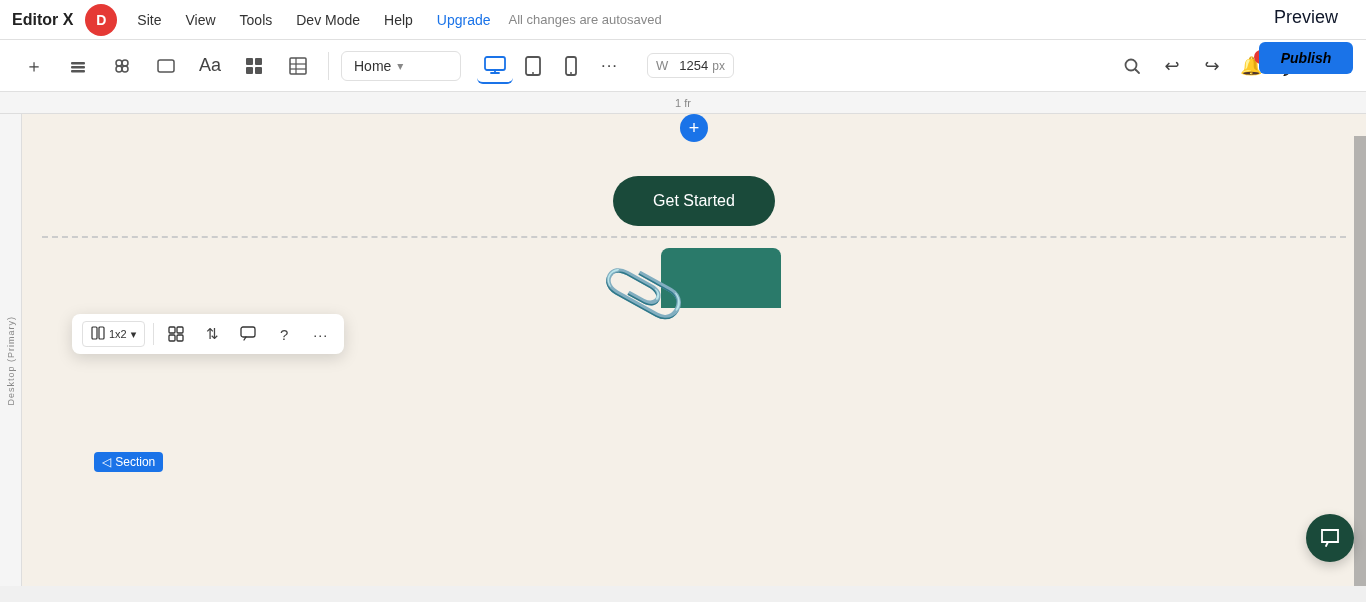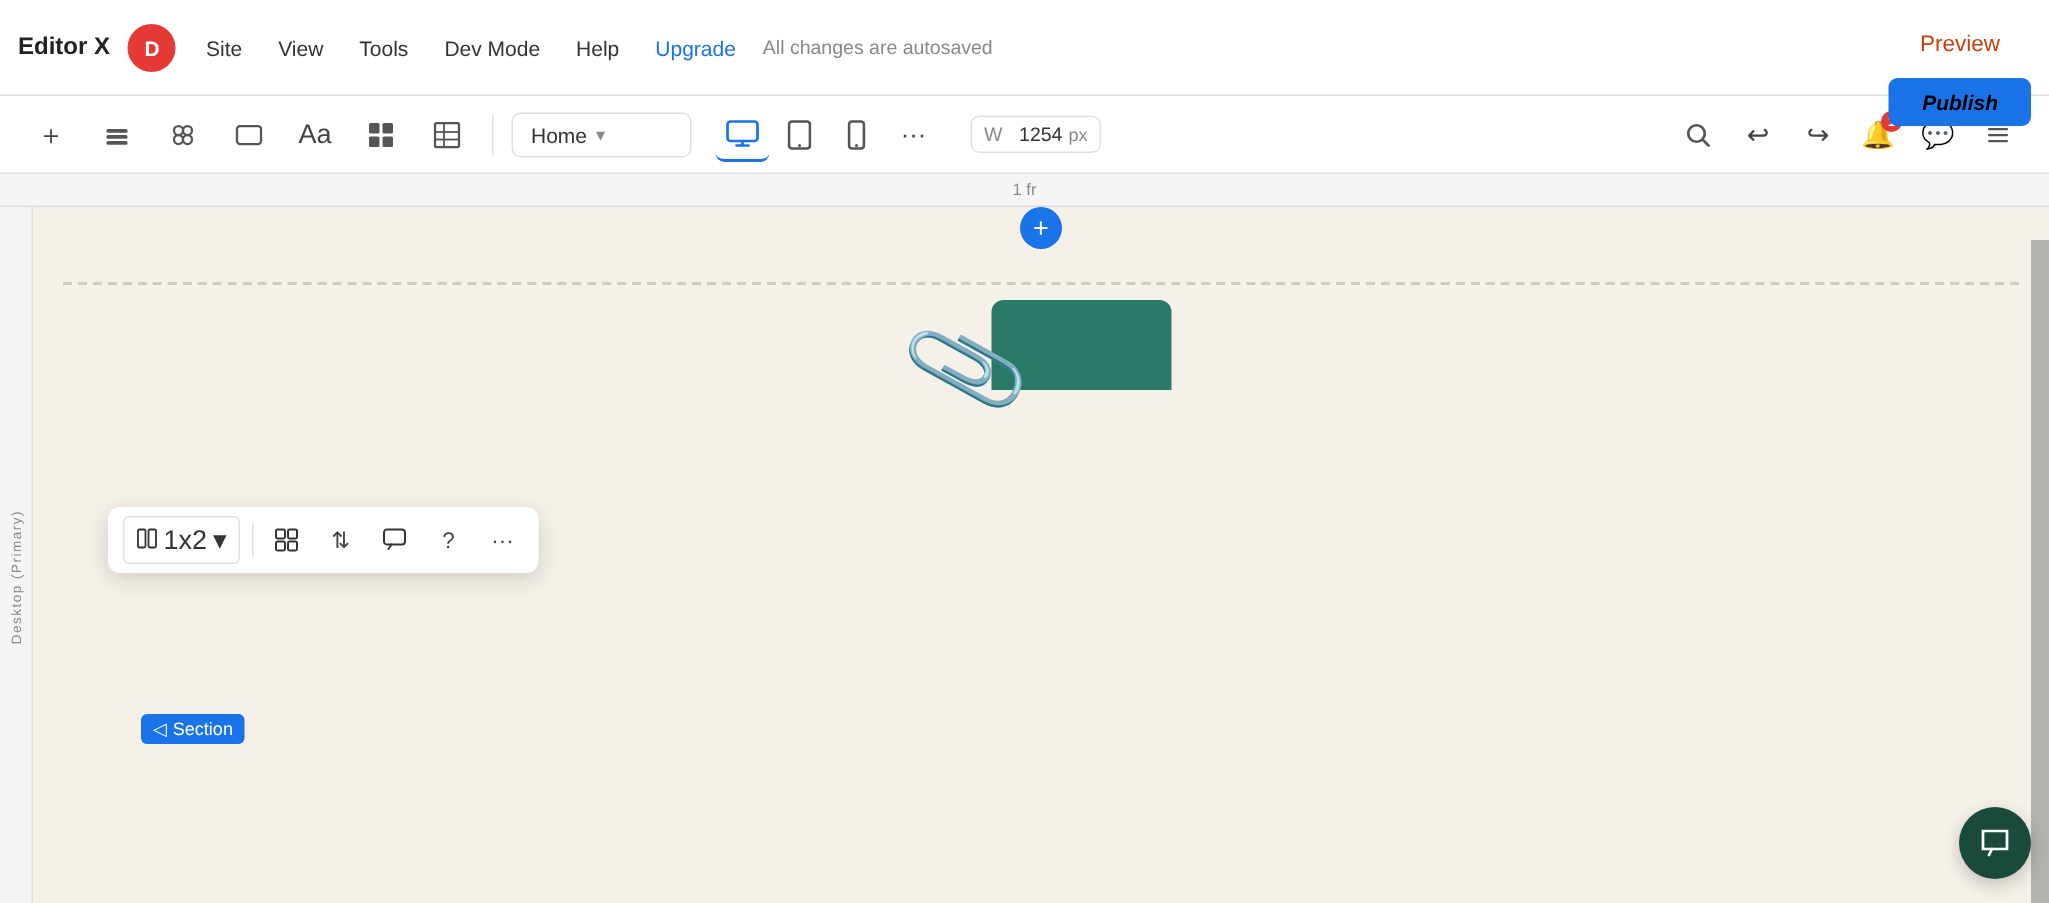--- a/index.html
+++ b/index.html
@@ -3,21 +3,21 @@
   <meta charset="utf-8">
   <style>
     * { box-sizing: border-box; margin: 0; padding: 0; }
     body { font-family: -apple-system, BlinkMacSystemFont, 'Segoe UI', sans-serif; background: #f0f0f0; overflow: hidden; }
 
     
     .top-bar {
       display: flex;
       align-items: center;
       background: #fff;
-      height: 64px;
+      height: 40px;
       border-bottom: 1px solid #e0e0e0;
       padding: 0 12px;
       gap: 4px;
       position: relative;
       z-index: 100;
     }
     .editor-logo {
       font-weight: 700;
       font-size: 16px;
       color: #222;
@@ -61,22 +61,22 @@
       padding: 6px 16px;
       font-size: 14px;
       color: #333;
       background: transparent;
       border: none;
       cursor: pointer;
       border-radius: 4px;
     }
     .preview-btn {
       padding: 6px 16px;
-      font-size: 15px;
-      color: #c2410c;
+      font-size: 18px;
+      color: #0f172a;
       background: transparent;
       border: none;
       cursor: pointer;
       border-radius: 4px;
     }
     .publish-btn {
       padding: 8px 22px;
       font-size: 14px;
       font-weight: 600;
       color: #000000;
@@ -342,21 +342,21 @@
       display: flex;
       align-items: center;
       padding: 6px 10px;
       gap: 8px;
       z-index: 50;
     }
     .float-select {
       display: flex;
       align-items: center;
       gap: 4px;
-      font-size: 18px;
+      font-size: 11px;
       color: #333;
       cursor: pointer;
       padding: 4px 8px;
       border-radius: 4px;
       border: 1px solid #e0e0e0;
     }
     .float-icon {
       width: 28px;
       height: 28px;
       display: flex;
@@ -542,20 +542,21 @@
 
   <div class="left-ruler">
     <span class="left-ruler-text">Desktop (Primary)</span>
   </div>
 
   <div class="page-canvas">
 
     <div class="add-section-indicator">+</div>
 
     <div class="hero-section">
+      <button class="hero-cta">Get Started</button>
       <div class="section-divider"></div>
       <div class="illustration-area">
         <span class="paperclip">📎</span>
         <div class="teal-box"></div>
       </div>
     </div>
 
     <div class="floating-toolbar">
       <div class="float-select">
         <span>

